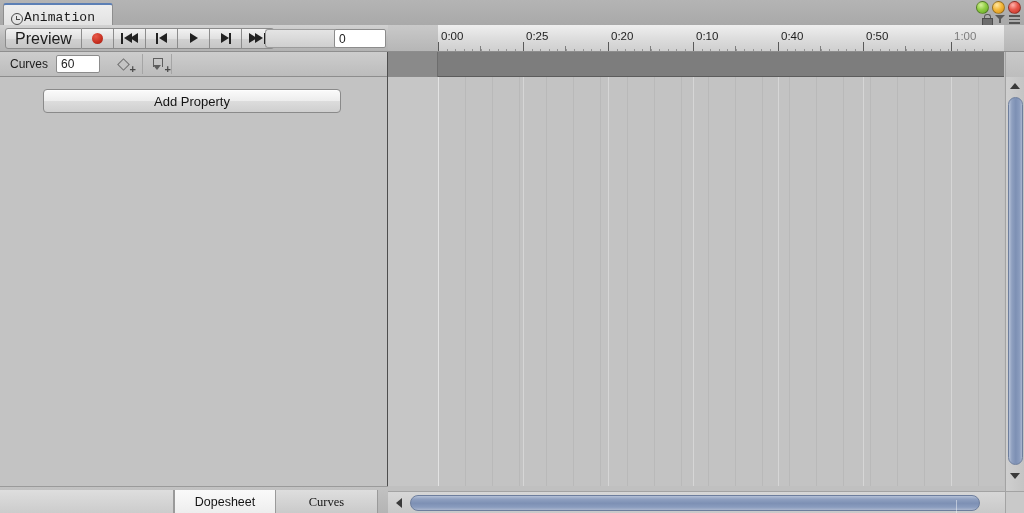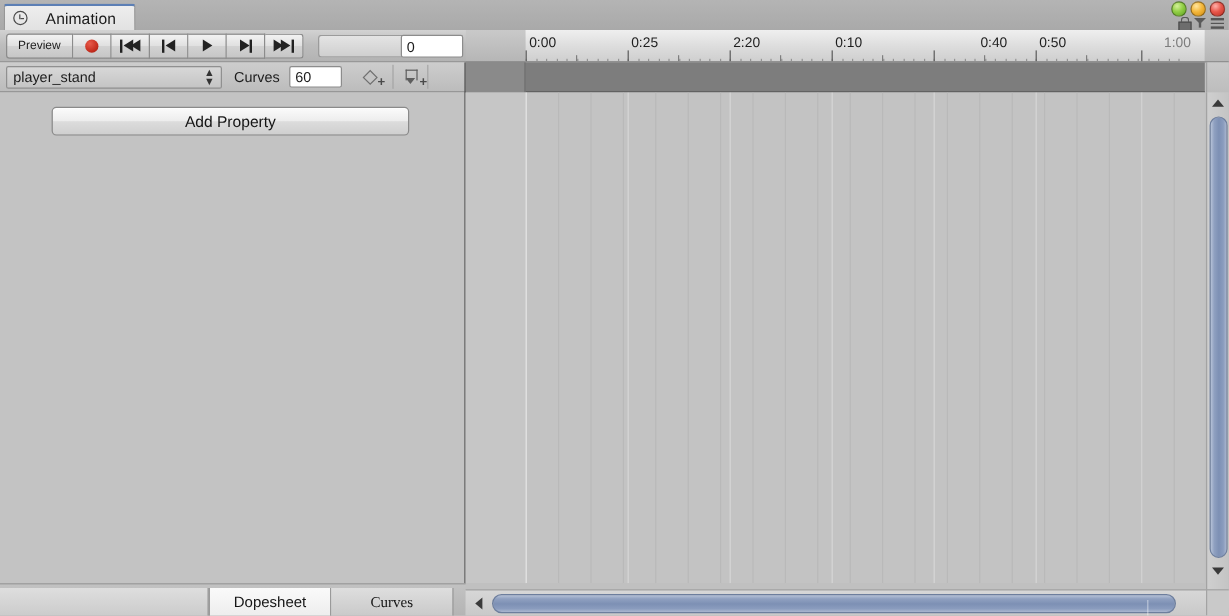--- a/index.html
+++ b/index.html
@@ -19,21 +19,21 @@
   .titlebar {
     position: absolute; left: 0; top: 0; width: 1024px; height: 25px;
     background: linear-gradient(to bottom, #b4b4b4 0%, #a9a9a9 100%);
   }
   .win-tab {
     position: absolute; left: 3px; top: 3px; width: 110px; height: 22px;
     background: linear-gradient(to bottom, #eeeeee 0%, #e2e2e2 100%);
     border: 1px solid #8e8e8e; border-bottom: none;
     border-top: 2px solid #5c7fb5;
     border-radius: 3px 3px 0 0;
-    display: flex; align-items: center; gap: 15px; padding-left: 7px;
+    display: flex; align-items: flex-end; gap: 1px; padding-left: 7px; font-family: Liberation Mono, monospace;
   }
   .win-tab-label { font-size: 13px; color: #1a1a1a; letter-spacing: .1px; }
   .clock-icon {
     width: 12px; height: 12px; border: 1.3px solid #4a4a4a;
     border-radius: 50%; position: relative; flex: 0 0 auto;
   }
   .clock-icon::before {
     content: ""; position: absolute; left: 4.2px; top: 1.8px;
     width: 1.2px; height: 4px; background: #4a4a4a;
   }
@@ -80,21 +80,21 @@
   .tb-group { position: absolute; left: 5px; top: 3px; display: flex; height: 21px; }
   .tb-btn {
     height: 21px; min-width: 32px;
     background: linear-gradient(to bottom, #f2f2f2 0%, #e0e0e0 50%, #d2d2d2 51%, #c6c6c6 100%);
     border: 1px solid #8c8c8c; border-left: none;
     display: flex; align-items: center; justify-content: center;
     padding: 0 7px; cursor: default;
   }
   .tb-btn:first-child { border-left: 1px solid #8c8c8c; border-radius: 3px 0 0 3px; }
   .tb-btn:last-child { border-radius: 0 3px 3px 0; }
-  .tb-btn.preview { font-size: 10px; padding: 0 9px; }
+  .tb-btn.preview { font-size: 16px; padding: 0 9px; }
   .rec-dot { width: 11px; height: 11px; border-radius: 50%;
     background: radial-gradient(circle at 35% 30%, #e85a4a 0%, #c62f20 60%, #9b1d12 100%); }
 
   .glyph { display: inline-block; position: relative; width: 17px; height: 11px; }
   .tri { position: absolute; width: 0; height: 0;
     border-top: 5.5px solid transparent; border-bottom: 5.5px solid transparent; }
   .tri.r { border-left: 8px solid #222; }
   .tri.l { border-right: 8px solid #222; }
   .bar { position: absolute; width: 2.2px; height: 11px; background: #222; top: 0; }
 
@@ -368,24 +368,20 @@
         </span>
       </div>
     </div>
     <div class="frame-spacer"></div>
     <div class="frame-field">
       <span>0</span>
     </div>
   </div>
 
   <div class="toolbar2">
-    <div class="clip-select">
-      <span>player_stand</span>
-      <span class="updown">▲<br>▼</span>
-    </div>
     <span class="samples-label">Curves</span>
     <div class="samples-field">
       <span>60</span>
     </div>
     <div class="kf-btn">
       <span class="diamond"></span>
       <span class="plus-sm">+</span>
     </div>
     <div class="kf-btn boxed">
       <span class="keypin"></span>
@@ -469,25 +465,25 @@
         <div class="tick-minor" style="left: 467px;"></div>
         <div class="tick-major" style="left: 0px;"></div>
         <div class="tick-major" style="left: 85px;"></div>
         <div class="tick-major" style="left: 170px;"></div>
         <div class="tick-major" style="left: 255px;"></div>
         <div class="tick-major" style="left: 340px;"></div>
         <div class="tick-major" style="left: 425px;"></div>
         <div class="tick-major" style="left: 513px;"></div>
         <div class="ruler-label" style="left: 3px;">0:00</div>
         <div class="ruler-label" style="left: 88px;">0:25</div>
-        <div class="ruler-label" style="left: 173px;">2:20</div>
+        <div class="ruler-label" style="left: 173px;">0:20</div>
         <div class="ruler-label" style="left: 258px;">0:10</div>
-        <div class="ruler-label" style="left: 343px; margin-left: 36px;">0:40</div>
+        <div class="ruler-label" style="left: 343px;">0:40</div>
         <div class="ruler-label" style="left: 428px;">0:50</div>
-        <div class="ruler-label dim" style="left: 532px;">1:00</div>
+        <div class="ruler-label dim" style="left: 516px;">1:00</div>
       </div>
     <div class="ruler-tail"></div>
   </div>
 
   <div class="dope-header">
     <div class="dope-header-pre"></div>
   </div>
 
   <div class="left-panel">
     <div class="add-property-btn">

